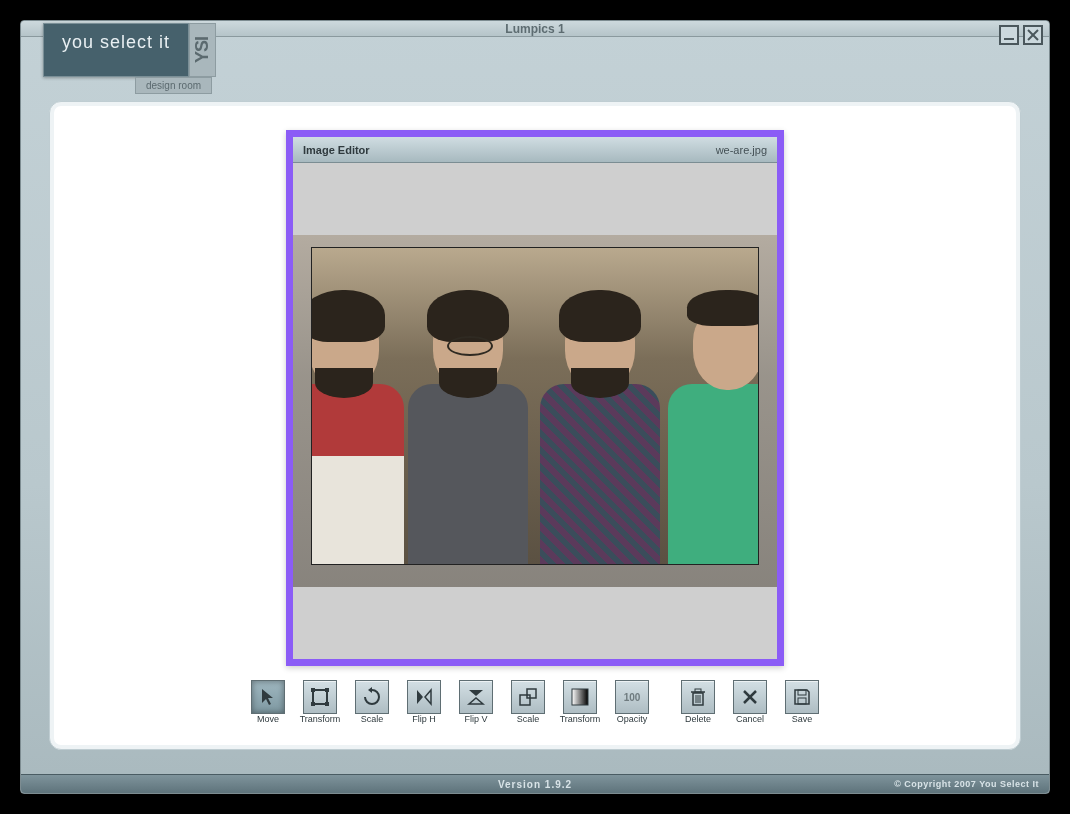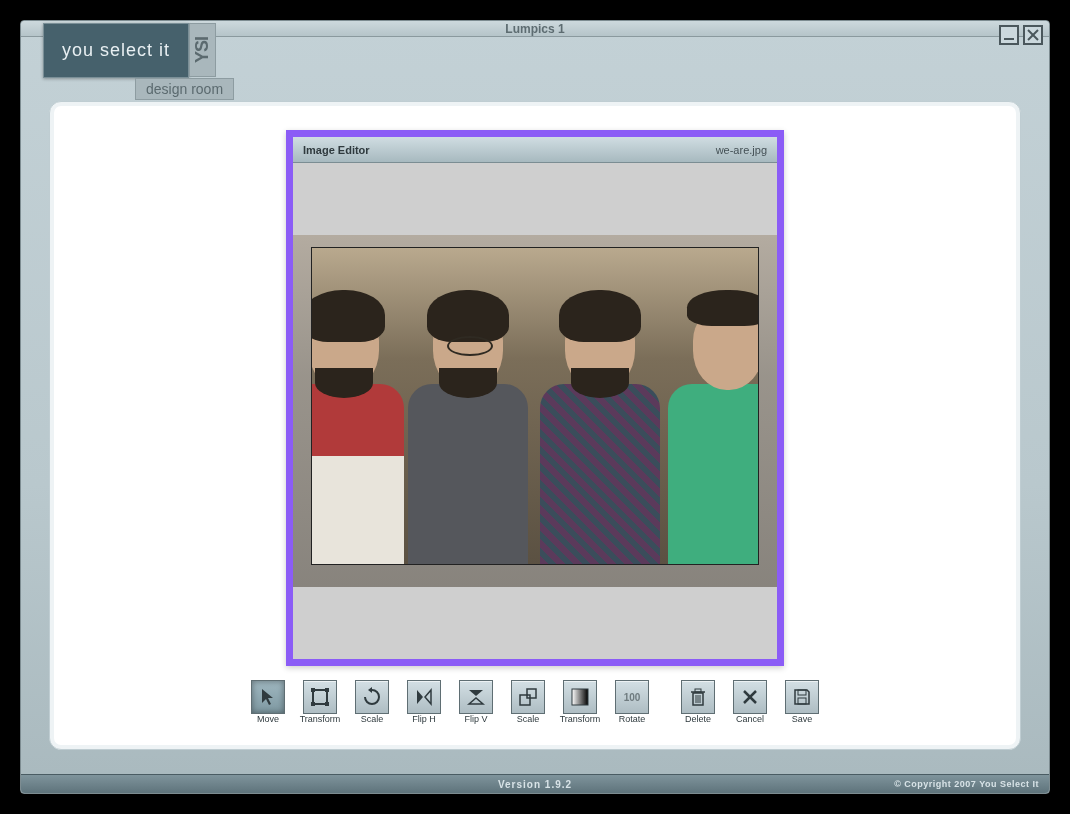--- a/index.html
+++ b/index.html
@@ -47,21 +47,21 @@
   .branding {
     position: absolute; left: 22px; top: 2px; z-index: 5;
     display: flex; flex-direction: column; align-items: flex-start;
   }
   .branding-top {
     display: flex;
   }
   .branding-main {
     background: #46616c;
     border: 1px solid #7a8f97;
-    padding: 16px 18px;
+    padding: 8px 18px;
     color: #e8eff2;
     font-size: 18px;
     letter-spacing: 1px;
     font-weight: 300;
     box-shadow: 0 1px 3px rgba(0,0,0,.3);
   }
   .branding-ys {
     background: #a9b7bc;
     border: 1px solid #8d9ca1;
     color: #5b6a6f;
@@ -69,21 +69,21 @@
     writing-mode: vertical-rl;
     transform: rotate(180deg);
     padding: 4px 2px;
     letter-spacing: -1px;
     height: 54px;
     display:flex; align-items:center; justify-content:center;
   }
   .branding-sub {
     background: #a9b7bc;
     color: #5b6a6f;
-    font-size: 14px;
+    font-size: 10px;
     padding: 2px 10px;
     margin-left: 92px;
     border: 1px solid #8d9ca1;
   }
   .workspace {
     flex: 1;
     padding: 64px 28px 24px 28px;
     display: flex; flex-direction: column;
   }
   .panel {
@@ -353,21 +353,21 @@
                   </linearGradient>
                 </defs>
               </svg>
           </div>
           <span class="tool-label">Transform</span>
         </div>
         <div class="tool">
           <div class="tool-btn">
             <span class="opacity-val">100</span>
           </div>
-          <span class="tool-label">Rotate</span>
+          <span class="tool-label">Opacity</span>
         </div>
         <div class="tool gap">
           <div class="tool-btn">
             <svg viewBox="0 0 20 20">
                 <rect x="5" y="6" width="10" height="12" fill="none" stroke="#2f3a3e" stroke-width="1.5"></rect>
                 <line x1="3" y1="5" x2="17" y2="5" stroke="#2f3a3e" stroke-width="1.5"></line>
                 <line x1="8" y1="8" x2="8" y2="16" stroke="#2f3a3e"></line>
                 <line x1="10" y1="8" x2="10" y2="16" stroke="#2f3a3e"></line>
                 <line x1="12" y1="8" x2="12" y2="16" stroke="#2f3a3e"></line>
                 <rect x="7" y="2" width="6" height="3" fill="none" stroke="#2f3a3e"></rect>

